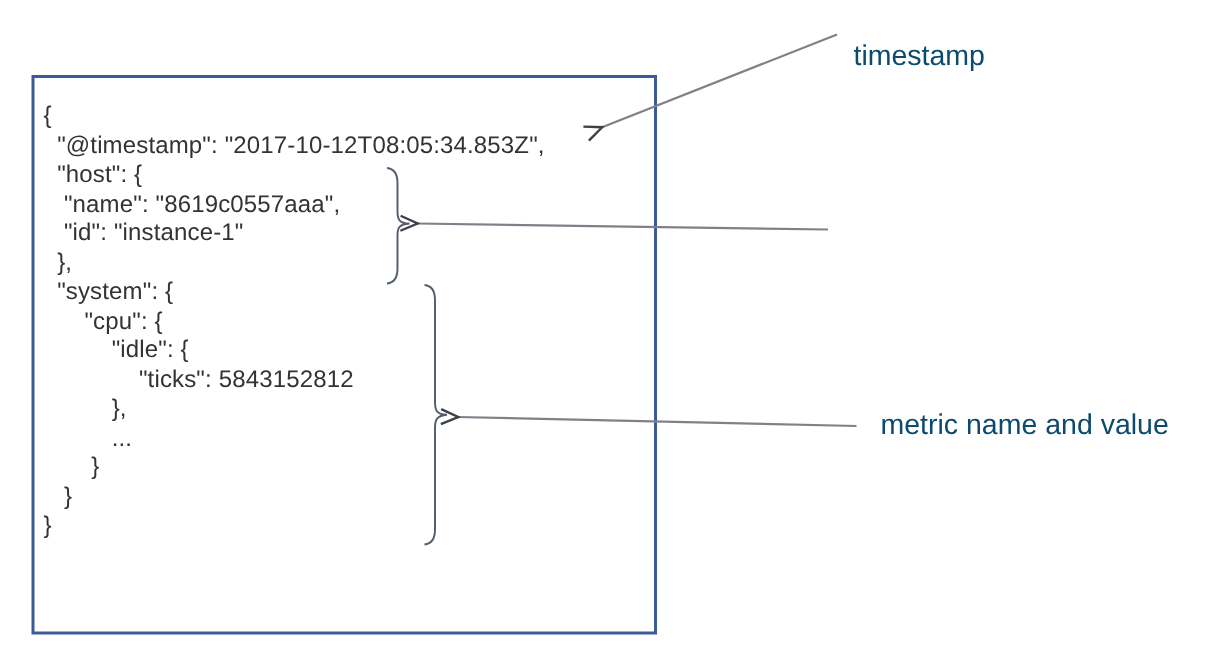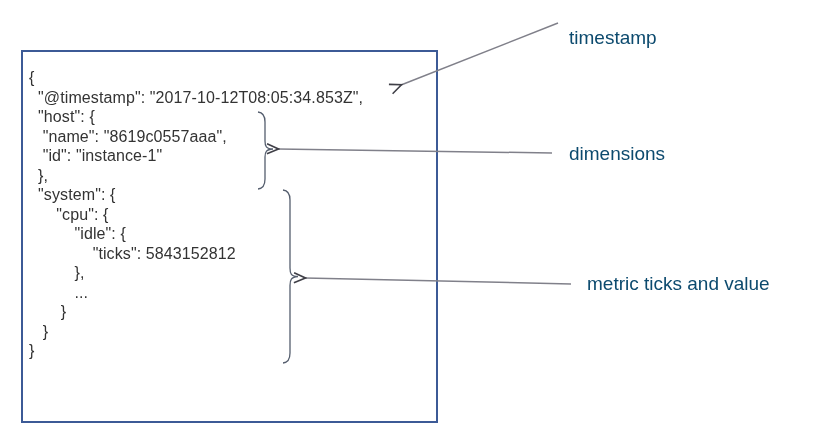--- a/index.html
+++ b/index.html
@@ -100,16 +100,15 @@
              C 290,359 288,362.5 283,363" fill="none" stroke="#555e6e" stroke-width="1.3"></path>
 
     <line x1="558" y1="23" x2="401" y2="85" stroke="#80808a" stroke-width="1.5" marker-end="url(#arrowhead)"></line>
 
     <line x1="552" y1="153" x2="278" y2="149" stroke="#80808a" stroke-width="1.5" marker-end="url(#arrowhead)"></line>
 
     <line x1="571" y1="284" x2="305" y2="278" stroke="#80808a" stroke-width="1.5" marker-end="url(#arrowhead)"></line>
   </svg>
 
   <div class="label label-timestamp">timestamp</div>
-  <div class="label label-dimensions">dimensions</div>
-  <div class="label label-metric">metric ticks and value</div>
+  <div class="label label-metric">metric name and value</div>
 
 </div>
 
 </body></html>

